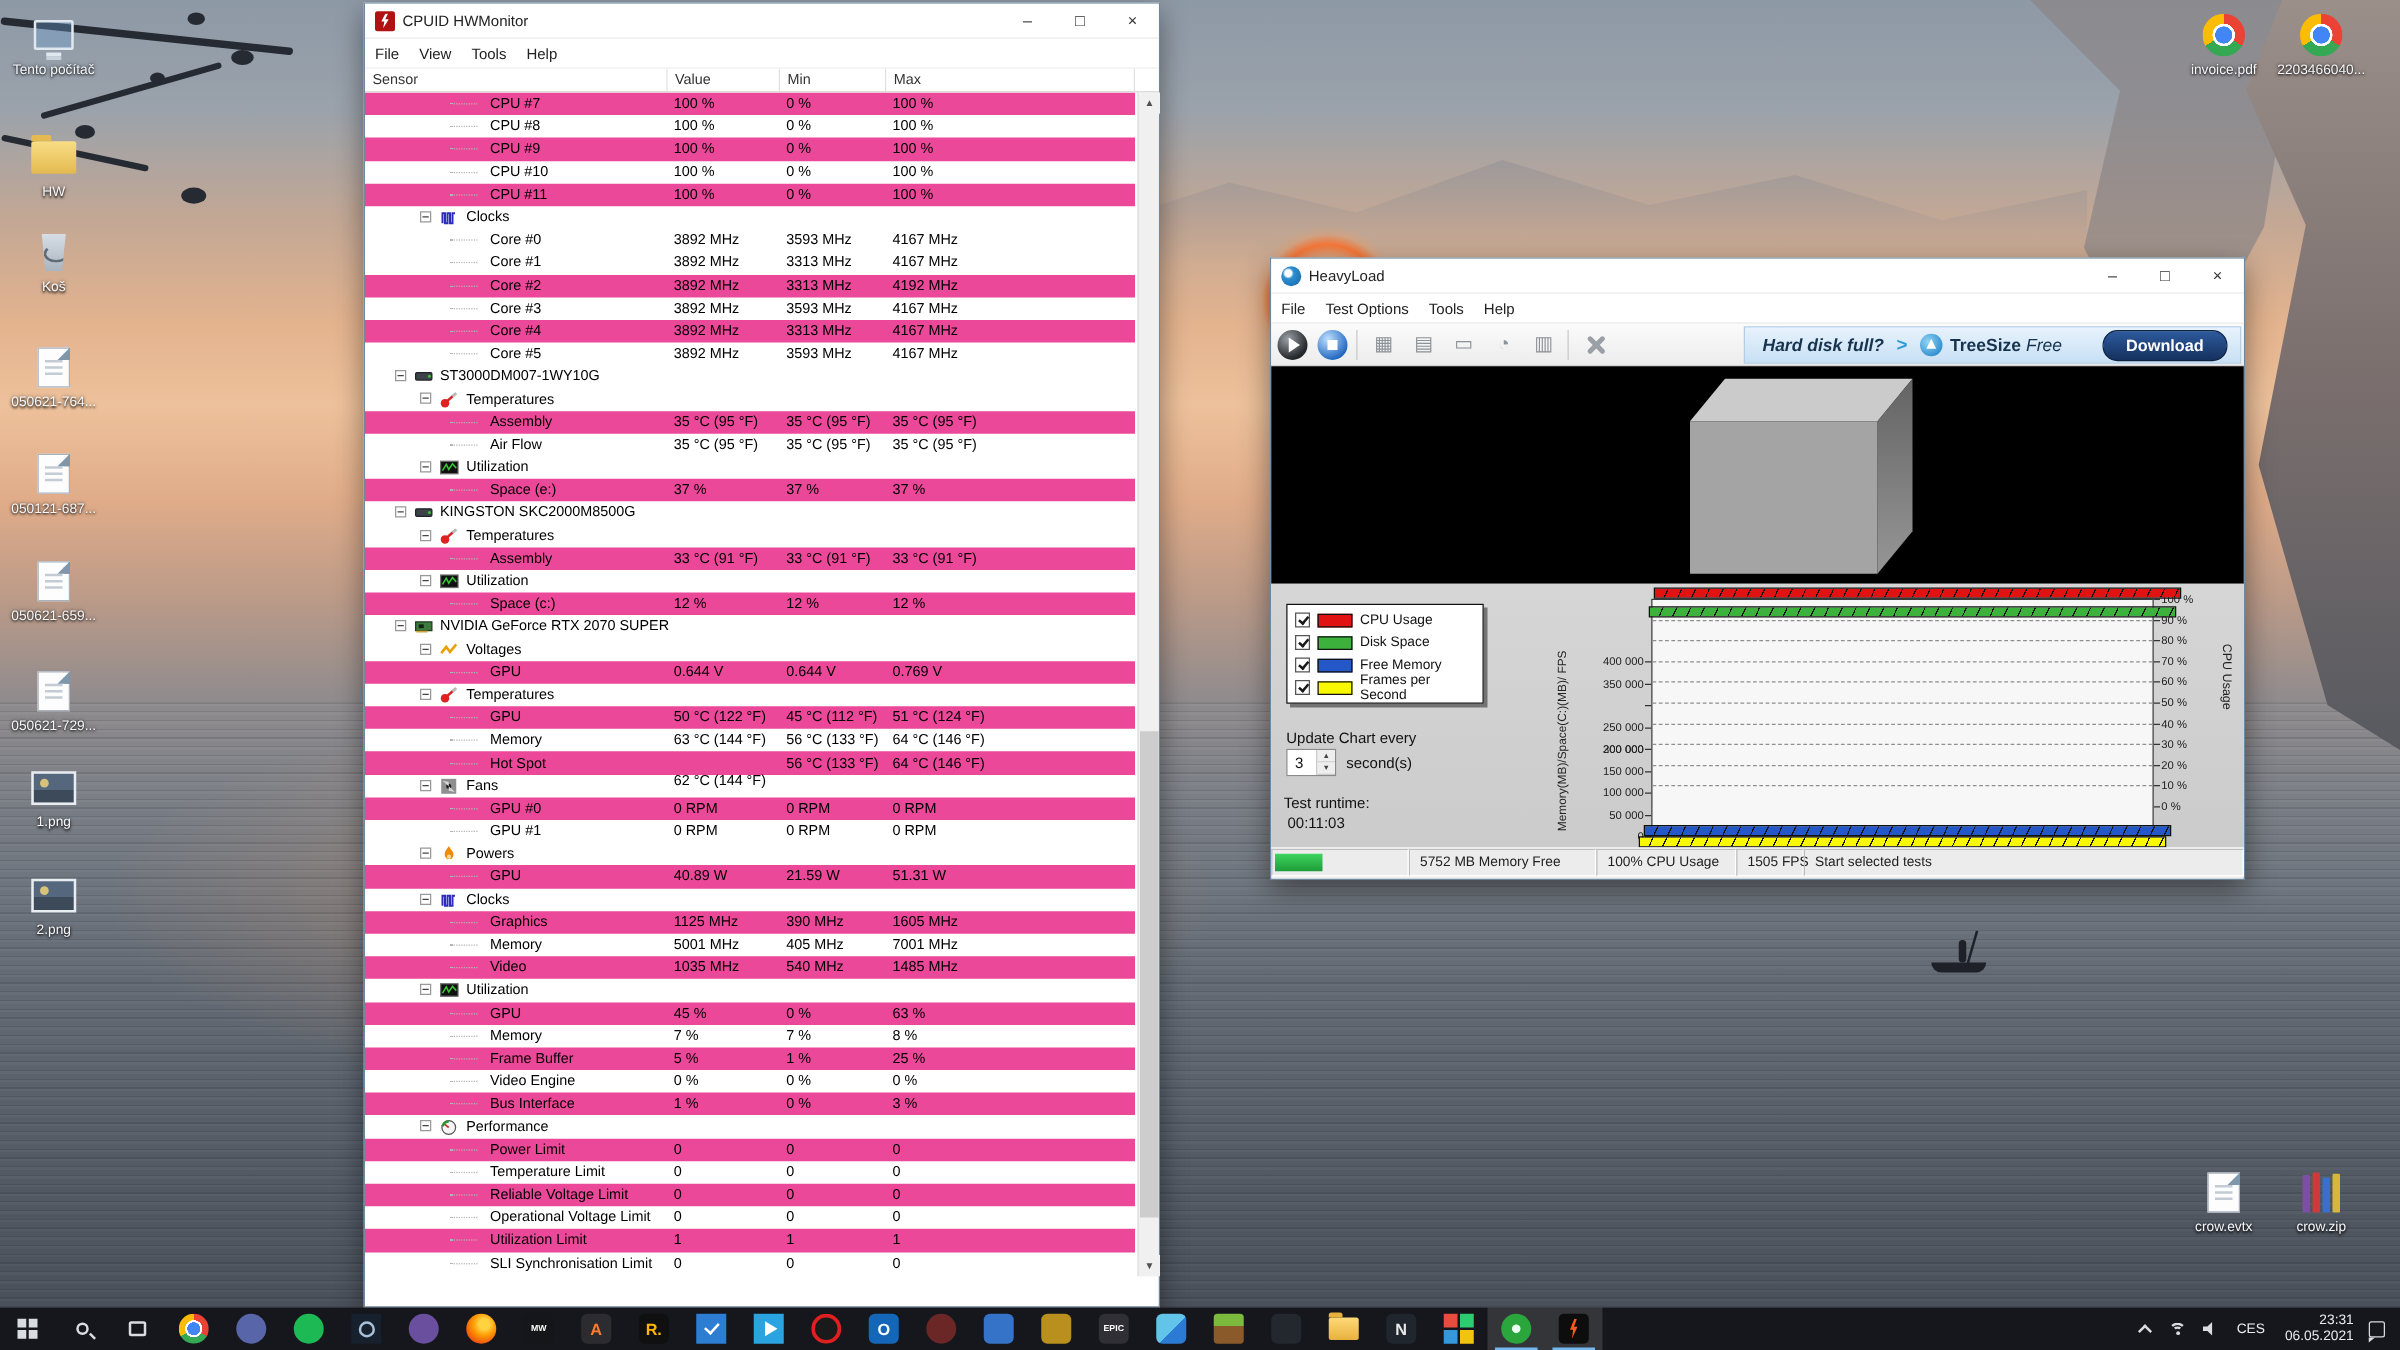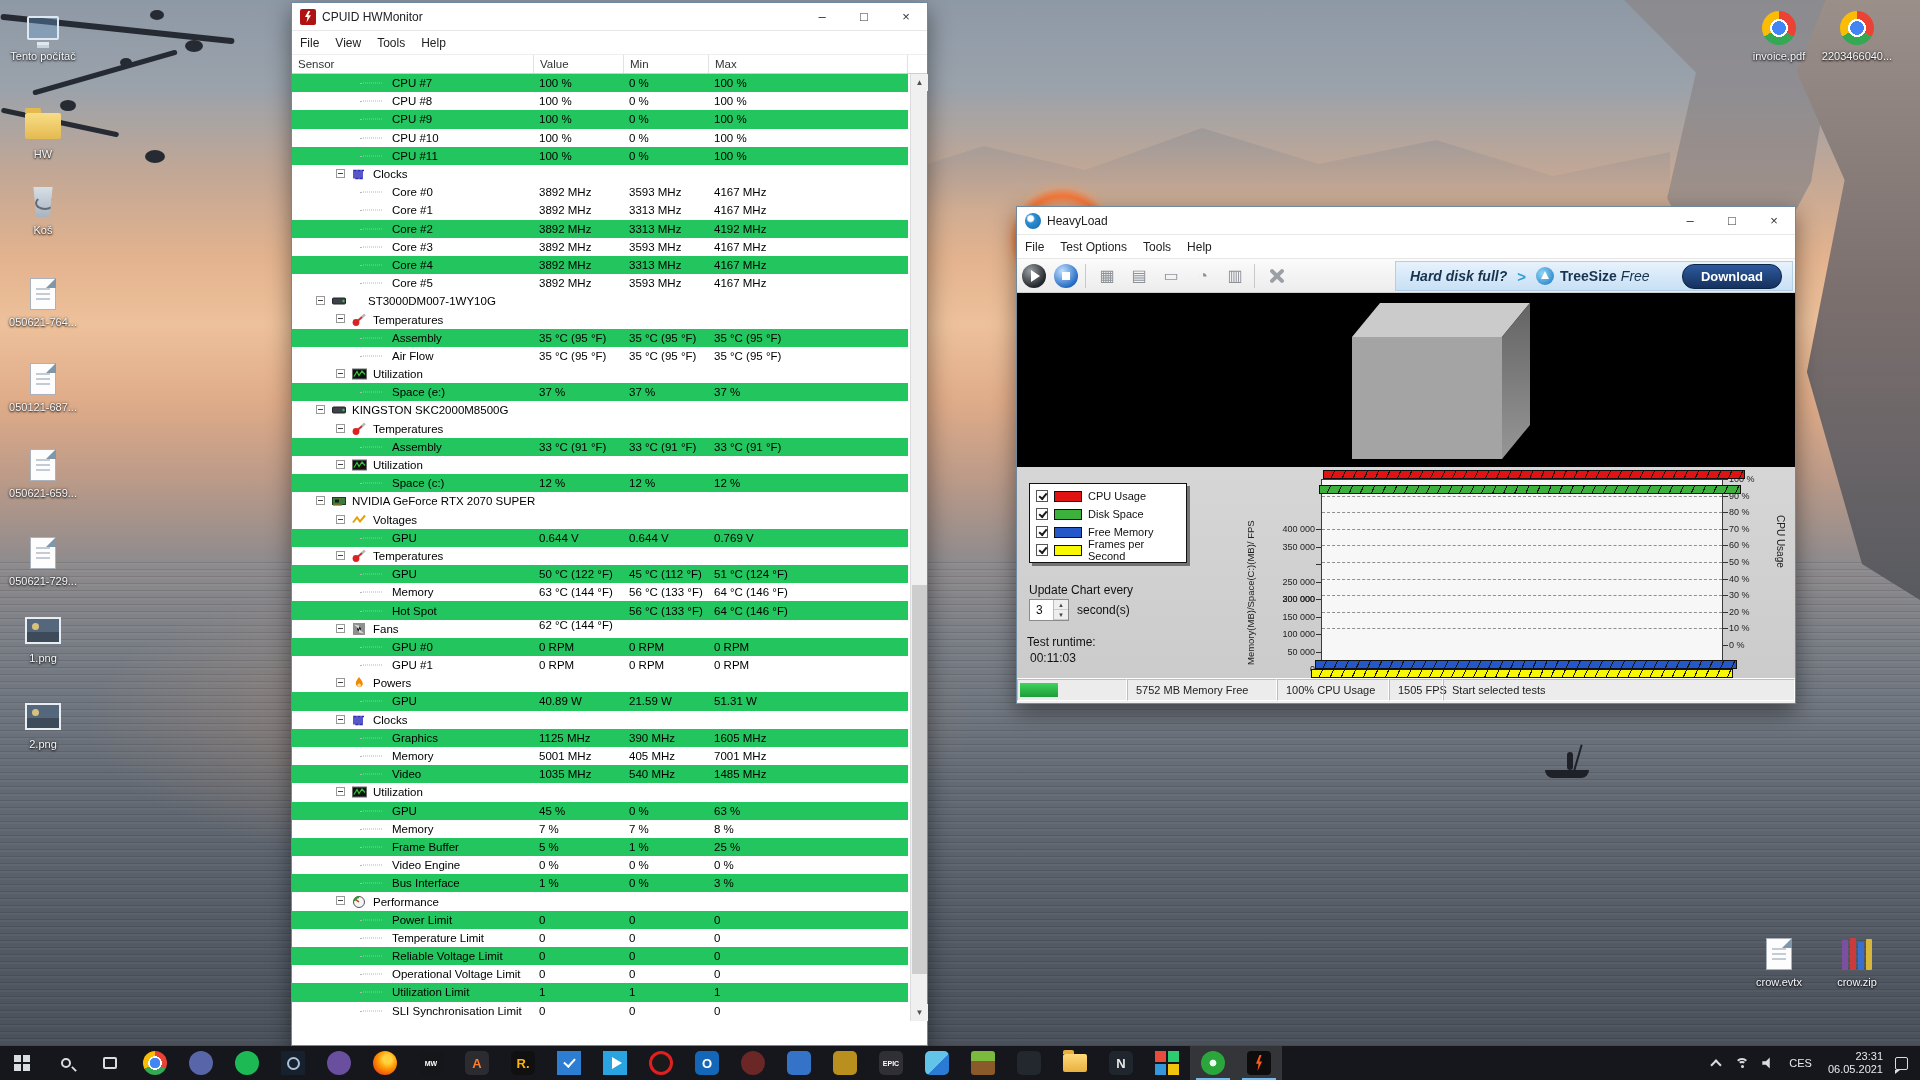--- a/index.html
+++ b/index.html
@@ -67,21 +67,21 @@
   
   .hwm{left:291px;top:2px;width:637px;height:1044px}
   .hwm .menubar{top:28px;height:24px;border-bottom:1px solid #eee}
   .hwm-appicon{width:16px;height:16px;background:#b01212;margin-left:8px;position:relative;border-radius:2px}
   .hwm-appicon::after{content:"";position:absolute;left:3px;top:2px;width:10px;height:12px;background:#fff;
     clip-path:polygon(55% 0,20% 55%,45% 55%,35% 100%,80% 40%,52% 40%,75% 0)}
   .colhdr{position:absolute;left:0;right:0;top:52px;height:19px;background:#fff;border-bottom:1px solid #cfcfcf;font-size:11.5px;color:#333}
   .colhdr .c{position:absolute;top:0;height:100%;display:flex;align-items:center;padding-left:6px;border-right:1px solid #e2e2e2}
   .hwm-rows{position:absolute;left:0;top:71px;width:616px;height:947px;background:#fff;overflow:hidden}
   .hrow{position:relative;height:18.2px;font-size:11.5px;color:#000;white-space:nowrap}
-  .hrow.sh{background:#22c55e}
+  .hrow.sh{background:#ec4899}
   .hrow span{position:absolute;top:50%;transform:translateY(-50%)}
   .hlab{color:#000}
   .hval{width:84px}
   .xbox{width:9px;height:9px;border:1px solid #999;background:#fff;display:inline-block}
   .xbox::after{content:"";position:absolute;left:1px;top:3px;width:5px;height:1px;background:#444}
   .leafdots{width:22px;border-bottom:1px dotted #b5b5b5;height:1px}
   .ti{width:15px;height:13px;display:inline-block}
   .ti svg{display:block}
   .vscroll{position:absolute;right:0;top:71px;width:17px;height:947px;background:#f0f0f0;border-left:1px solid #dcdcdc}
   .varrow{position:absolute;left:0;width:17px;height:17px;display:flex;align-items:center;justify-content:center;font-size:8px;color:#505050;background:#f0f0f0}
@@ -415,21 +415,21 @@
           <span class="hval" style="left: 422px;">4167 MHz</span>
         </div>
         <div class="hrow">
           <span class="xbox" style="left: 24px; top: 4px; transform: none;"></span>
           <span class="ti" style="left: 40px;">
             <svg width="15" height="13">
               <rect x="0.5" y="3.5" width="13" height="6" rx="1" fill="#3c4248" stroke="#20242a"></rect>
               <circle cx="11.5" cy="6.5" r="1.2" fill="#35c435"></circle>
             </svg>
           </span>
-          <span class="hlab" style="left: 76px; text-align: center;">ST3000DM007-1WY10G</span>
+          <span class="hlab" style="left: 60px; text-align: center;">ST3000DM007-1WY10G</span>
         </div>
         <div class="hrow">
           <span class="xbox" style="left: 44px; top: 4px; transform: none;"></span>
           <span class="ti" style="left: 60px;">
             <svg width="15" height="13">
               <line x1="5" y1="8" x2="13" y2="1" stroke="#b9b9b9" stroke-width="2.4"></line>
               <circle cx="4" cy="9" r="3.4" fill="#dd2222"></circle>
               <line x1="5" y1="8" x2="10" y2="3.6" stroke="#dd2222" stroke-width="1.6"></line>
             </svg>
           </span>

